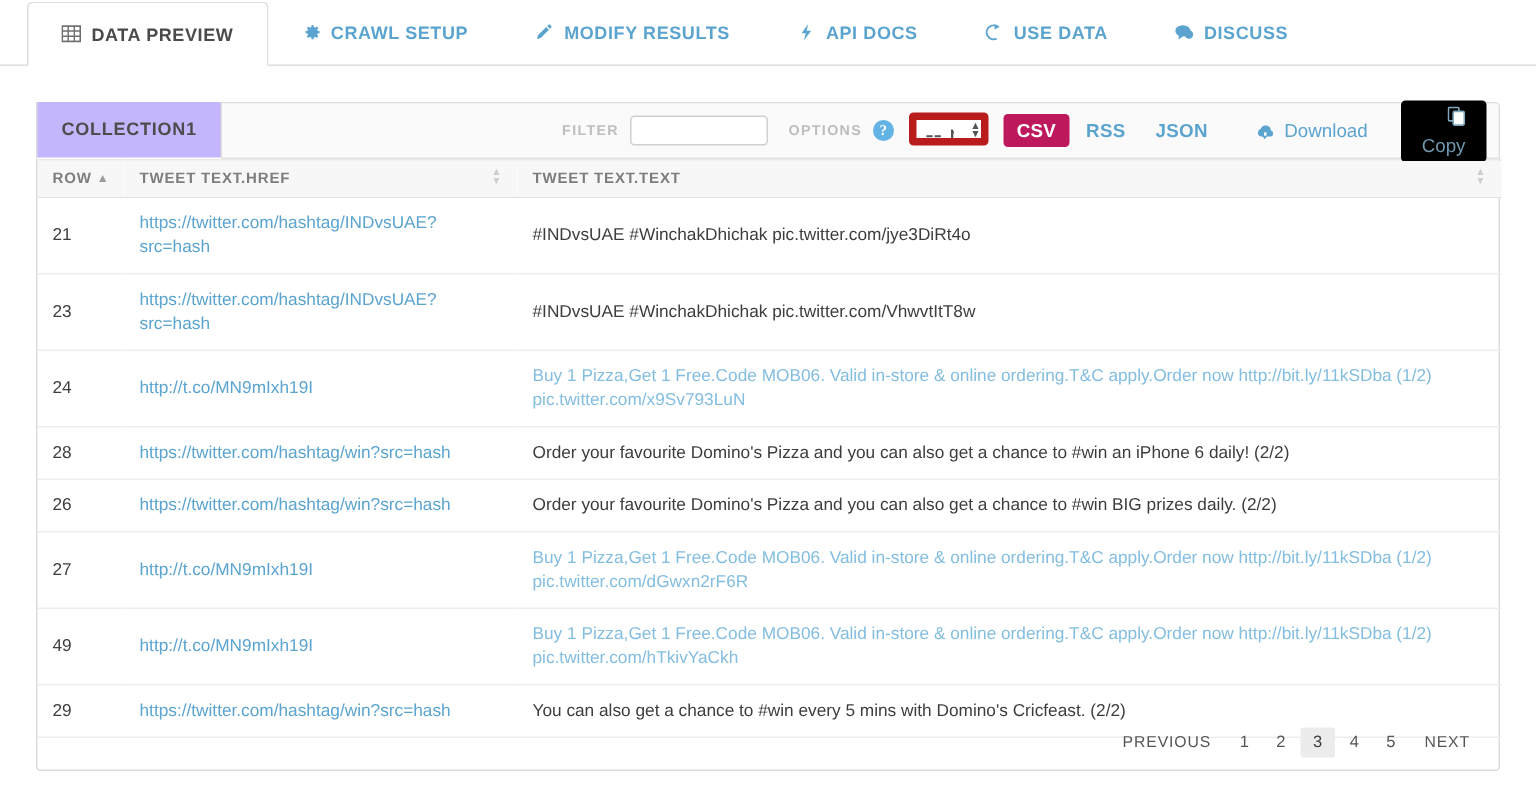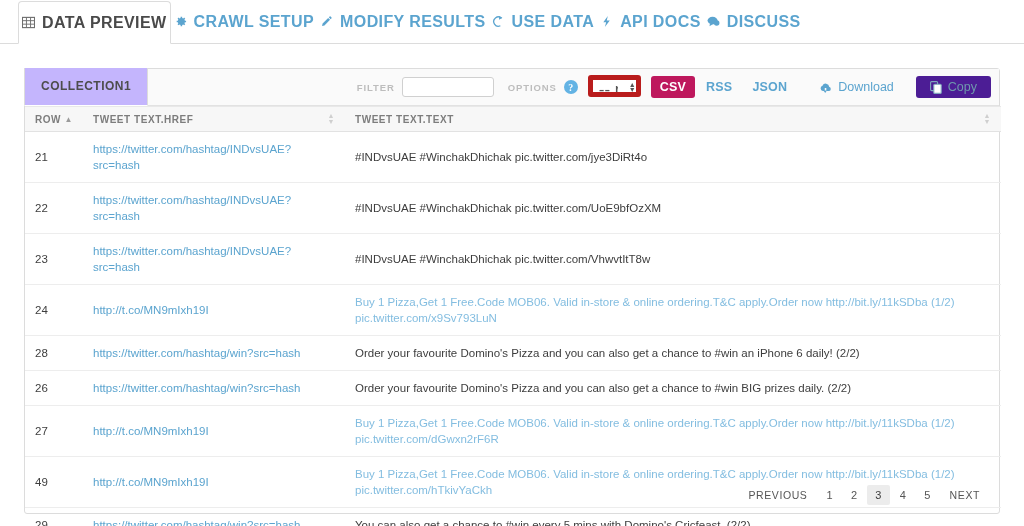--- a/index.html
+++ b/index.html
@@ -19,22 +19,22 @@
     display: flex;
     align-items: flex-end;
     padding-left: 18px;
     border-bottom: 1px solid #dcdcdc;
   }
   .tab {
     display: flex;
     align-items: center;
     gap: 7px;
     height: 43px;
-    padding: 0 3px;
-    font-size: 16px;
+    padding: 0 22px;
+    font-size: 12px;
     letter-spacing: .4px;
     color: #5ba4cf;
     font-weight: 600;
     text-transform: uppercase;
     cursor: pointer;
     position: relative;
     white-space: nowrap;
   }
   .tab.active {
     color: #4a4a4a;
@@ -157,21 +157,21 @@
   }
   .fmt-btn.sel { background: #be185d; color: #fff; }
   .dl-btn, .copy-btn {
     display: flex; align-items: flex-end; gap: 6px;
     font-size: 12.5px;
     color: #5ba4cf;
     padding: 4px 10px;
     border-radius: 3px;
     cursor: pointer;
   }
-  .copy-btn { background: #4c1d95; color:#6f98ad; margin-left: 12px; padding: 4px 14px;}
+  .copy-btn { background: #000000; color:#6f98ad; margin-left: 12px; padding: 4px 14px; flex-direction: column;}
   .dl-btn { margin-left: 10px; }
   .dl-btn svg, .copy-btn svg { display:block; }
 
   
   .tbl { width: 100%; border-collapse: collapse; table-layout: fixed; }
   .tbl thead th {
     background: #f7f7f7;
     border-bottom: 1px solid #e2e2e2;
     border-top: 1px solid #e8e8e8;
     font-size: 10px;
@@ -257,34 +257,34 @@
         <svg viewBox="0 0 14 14">
             <path fill="currentColor" d="M11.4 1.6l1 1a.7.7 0 010 1l-.9.9-2-2 .9-.9a.7.7 0 011 0zM8.8 3.2l2 2-6 6-2.6.6.6-2.6 6-6z"></path>
           </svg>
       </span>
       <span>MODIFY RESULTS</span>
     </div>
 
     <div class="tab">
       <span class="ic">
         <svg viewBox="0 0 14 14">
+            <path fill="currentColor" d="M8.4 1L3.6 7.7h3l-1.3 5.3 5.2-7h-3.2z"></path>
+          </svg>
+      </span>
+      <span>API DOCS</span>
+    </div>
+
+    <div class="tab">
+      <span class="ic">
+        <svg viewBox="0 0 14 14">
             <path fill="none" stroke="currentColor" stroke-width="1.4" d="M10.3 3.4A5 5 0 109 11.6"></path>
             <path fill="currentColor" d="M7.6 1l3.6 2-3.6 2z"></path>
           </svg>
       </span>
       <span>USE DATA</span>
-    </div>
-
-    <div class="tab">
-      <span class="ic">
-        <svg viewBox="0 0 14 14">
-            <path fill="currentColor" d="M8.4 1L3.6 7.7h3l-1.3 5.3 5.2-7h-3.2z"></path>
-          </svg>
-      </span>
-      <span>API DOCS</span>
     </div>
 
     <div class="tab">
       <span class="ic">
         <svg viewBox="0 0 14 14">
             <ellipse cx="6" cy="6" rx="5.4" ry="4.1" fill="currentColor"></ellipse>
             <path fill="currentColor" d="M3.2 9.2l-.5 3 3.4-2.2z"></path>
             <circle cx="10.4" cy="8.6" r="3" fill="currentColor"></circle>
           </svg>
       </span>
@@ -363,25 +363,20 @@
           </th>
         </tr>
       </thead>
       <tbody>
           <tr>
             <td class="c-row">21</td>
             <td class="c-href"><a href="#">https://twitter.com/hashtag/INDvsUAE?src=hash</a></td>
             <td class="c-text">#INDvsUAE #WinchakDhichak pic.twitter.com/jye3DiRt4o</td>
           </tr>
           <tr>
-            <td class="c-row">22</td>
-            <td class="c-href"><a href="#">https://twitter.com/hashtag/INDvsUAE?src=hash</a></td>
-            <td class="c-text">#INDvsUAE #WinchakDhichak pic.twitter.com/UoE9bfOzXM</td>
-          </tr>
-          <tr>
             <td class="c-row">23</td>
             <td class="c-href"><a href="#">https://twitter.com/hashtag/INDvsUAE?src=hash</a></td>
             <td class="c-text">#INDvsUAE #WinchakDhichak pic.twitter.com/VhwvtItT8w</td>
           </tr>
           <tr>
             <td class="c-row">24</td>
             <td class="c-href"><a href="#">http://t.co/MN9mIxh19I</a></td>
             <td class="c-text link">Buy 1 Pizza,Get 1 Free.Code MOB06. Valid in-store &amp; online ordering.T&amp;C apply.Order now http://bit.ly/11kSDba  (1/2) pic.twitter.com/x9Sv793LuN</td>
           </tr>
           <tr>

